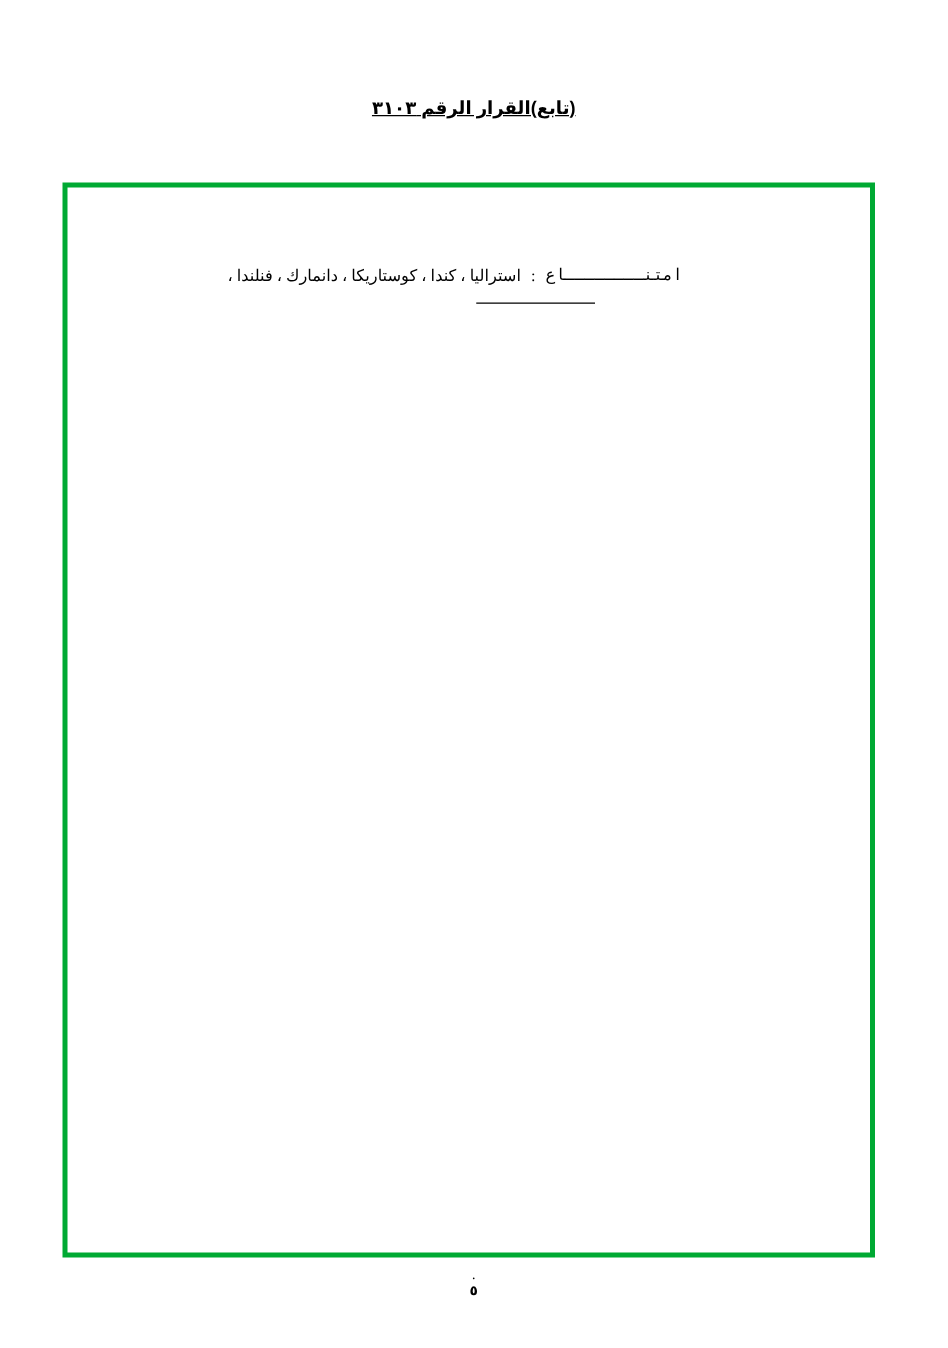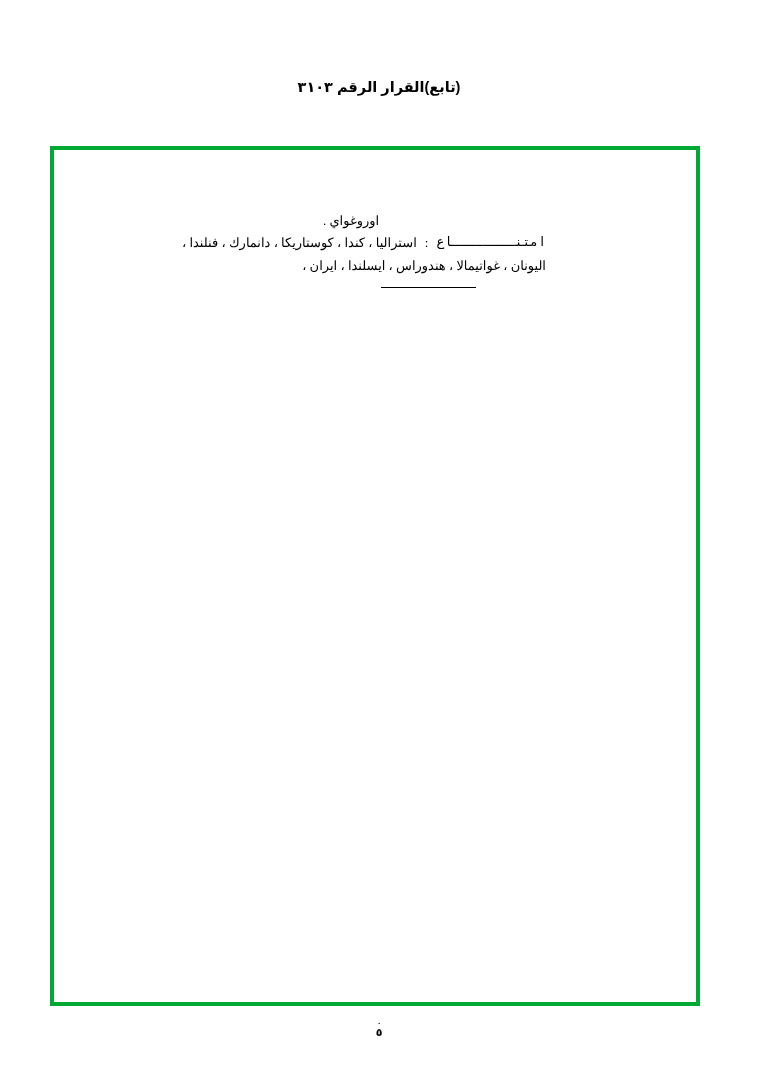--- a/index.html
+++ b/index.html
@@ -24,20 +24,21 @@
     background: #ffffff;
   }
 
   
   .header {
     position: absolute;
     top: 78px;
     left: 0;
     width: 758px;
     text-align: center;
+    text-decoration: underline;
   }
   .header-title {
     font-family: "Liberation Sans", "DejaVu Sans", sans-serif;
     font-weight: bold;
     font-size: 14.5px;
     letter-spacing: 0.6px;
     direction: rtl;
     unicode-bidi: isolate;
     line-height: 1.3;
   }
@@ -132,29 +133,27 @@
 <div class="page">
 
   <div class="header">
     <div class="header-title">(تابع)القرار الرقم ٣١٠٣</div>
   </div>
 
   <div class="frame">
 
     <div class="body-text">
 
-      <div class="line lead-line">اوروغواي .</div>
 
       <div class="label-row">
         <span class="abstain-label">امتنــــــــاع</span>
         <span class="colon">:</span>
         <span class="line">استراليا ، كندا ، كوستاريكا ، دانمارك ، فنلندا ،</span>
       </div>
 
-      <div class="line">اليونان ، غواتيمالا ، هندوراس ، ايسلندا ، ايران ،</div>
 
 
 
       <div class="rule"></div>
 
     </div>
 
   </div>
 
   <div class="footer-dot">.</div>

